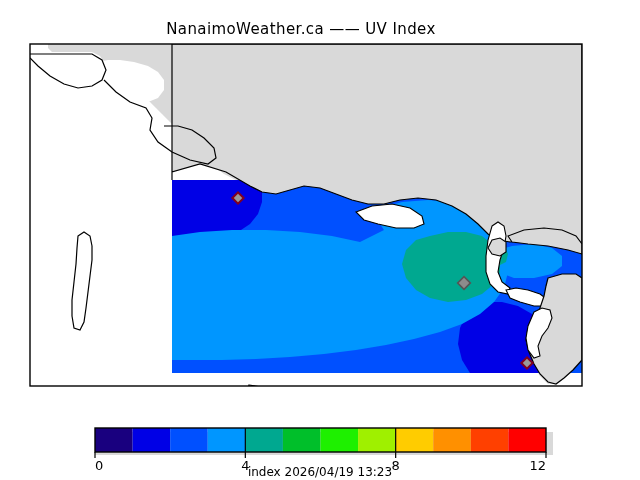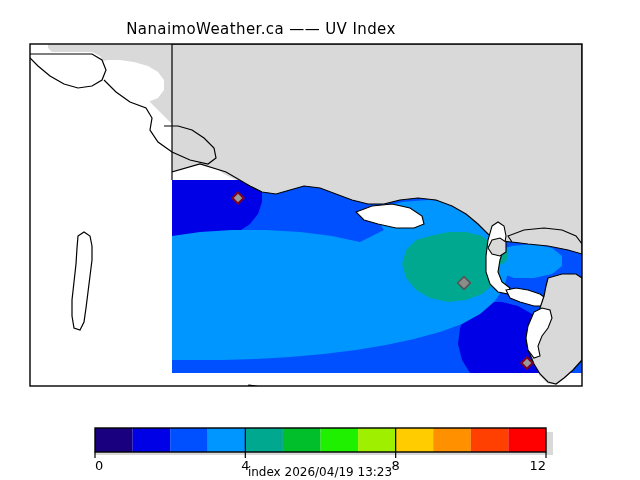--- a/index.html
+++ b/index.html
@@ -2,21 +2,21 @@
 <html><head>
 <meta charset="utf-8">
 <style>
   html,body{margin:0;padding:0;background:#ffffff;}
   body{width:640px;height:480px;overflow:hidden;
        font-family:"DejaVu Sans","Liberation Sans",sans-serif;}
   #root{position:relative;width:640px;height:480px;background:#ffffff;}
 
   #title{
     position:absolute;left:0;top:20px;width:522px;text-align:center;
-    font-size:15px;color:#000;letter-spacing:0.4px;white-space:pre;
+    font-size:15px;color:#000;letter-spacing:0.4px;white-space:pre;padding-left:40px;
   }
 
   #map-wrap{position:absolute;left:0;top:40px;width:640px;height:350px;}
   #map-svg{display:block;}
 
   #cbar-wrap{position:absolute;left:0;top:420px;width:640px;height:60px;}
   #cbar-svg{display:block;}
 
   .cb-num{font-size:13px;fill:#000;font-family:"DejaVu Sans","Liberation Sans",sans-serif;}
   .cb-cap{font-size:12px;fill:#000;font-family:"DejaVu Sans","Liberation Sans",sans-serif;}

